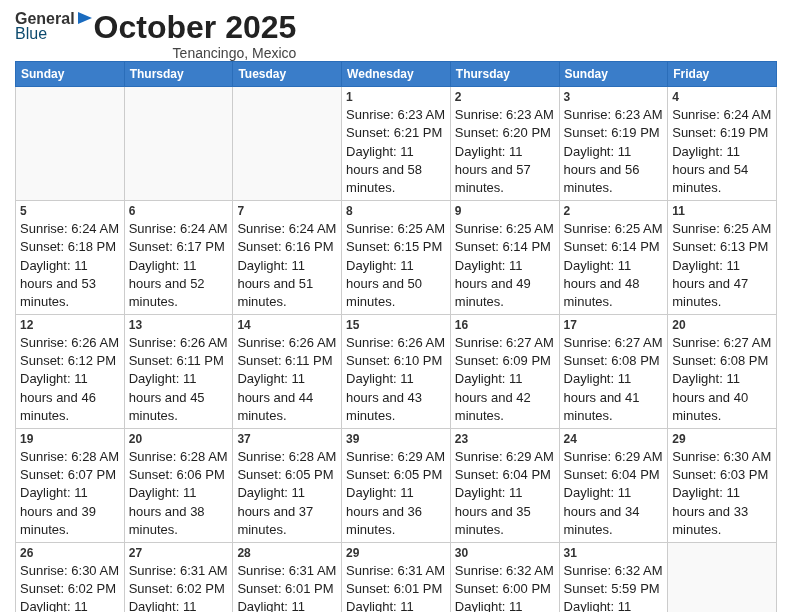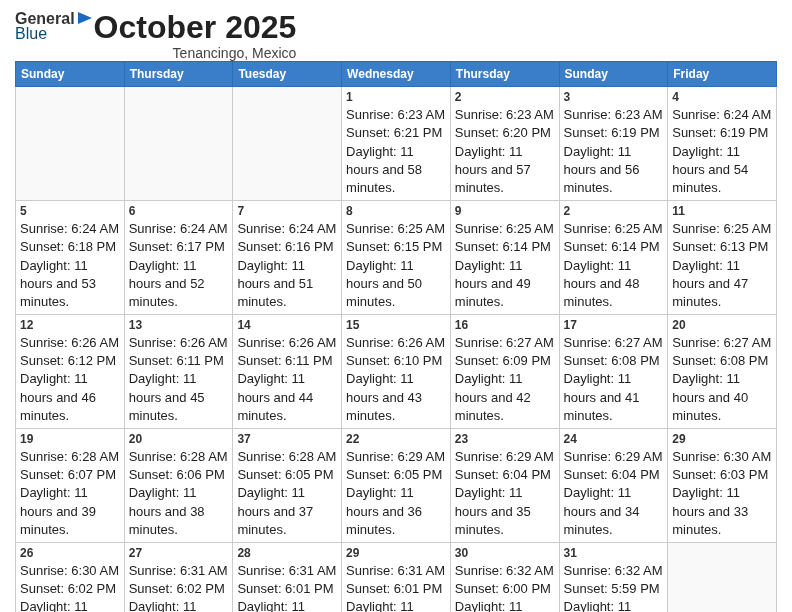--- a/index.html
+++ b/index.html
@@ -249,21 +249,21 @@
 Sunset: 6:06 PM
 Daylight: 11 hours and 38 minutes.</div>
           </td>
           <td>
             <span class="day-num">37</span>
             <div class="day-info" style="white-space: pre-line;">Sunrise: 6:28 AM
 Sunset: 6:05 PM
 Daylight: 11 hours and 37 minutes.</div>
           </td>
           <td>
-            <span class="day-num">22</span>
+            <span class="day-num">39</span>
             <div class="day-info" style="white-space: pre-line;">Sunrise: 6:29 AM
 Sunset: 6:05 PM
 Daylight: 11 hours and 36 minutes.</div>
           </td>
           <td>
             <span class="day-num">23</span>
             <div class="day-info" style="white-space: pre-line;">Sunrise: 6:29 AM
 Sunset: 6:04 PM
 Daylight: 11 hours and 35 minutes.</div>
           </td>

